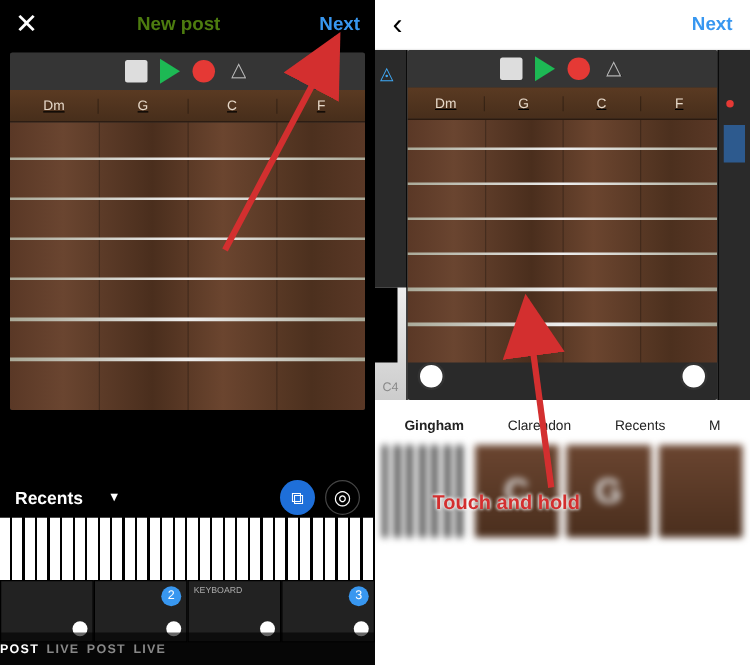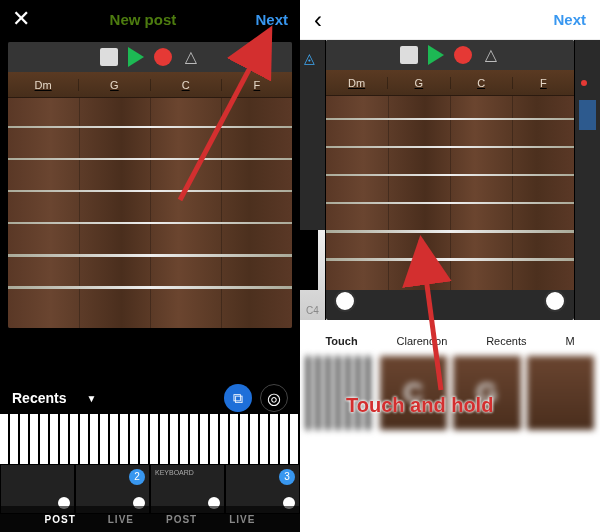--- a/index.html
+++ b/index.html
@@ -41,21 +41,21 @@
   .mid-icon.copy::before{content:"⧉";}
 
   .gallery { height:118px; background:#111; position:relative; overflow:hidden; }
   .gal-row { display:flex; height:50px; }
   .piano-keys { flex:1; background:repeating-linear-gradient(90deg,#fff 0 8px,#000 8px 10px); height:50px; }
   .gal-2 { display:flex; height:50px; }
   .gal-cell { flex:1; background:#222; border:1px solid #000; position:relative; }
   .gal-cell .dot{position:absolute;bottom:4px;right:4px;width:12px;height:12px;border-radius:50%;background:#fff;}
   .gal-cell .num{position:absolute;top:4px;right:4px;width:16px;height:16px;border-radius:50%;background:#3897f0;color:#fff;font-size:10px;text-align:center;line-height:16px;}
   .kb-label{position:absolute;top:4px;left:4px;color:#aaa;font-size:7px;}
-  .tab-strip{position:absolute;bottom:0;left:0;right:0;height:26px;background:rgba(0,0,0,.6);display:flex;align-items:center;justify-content:center;gap:32px;color:#888;font-size:10px;font-weight:600;letter-spacing:1px;}
+  .tab-strip{position:absolute;bottom:0;left:0;right:0;height:26px;background:rgba(0,0,0,.6);display:flex;align-items:center;justify-content:flex-start;gap:6px;color:#888;font-size:10px;font-weight:600;letter-spacing:1px;}
   .tab-strip .active{color:#fff;}
 
   
   .phone-right { width:300px; height:532px; background:#fff; display:flex; flex-direction:column; position:relative; }
   .hdr2 { height:40px; display:flex; align-items:center; justify-content:space-between; padding:0 14px; border-bottom:1px solid #eee; }
   .hdr2 .back { font-size:24px; color:#000; }
   .hdr2 .next2 { font-size:15px; font-weight:600; color:#3897f0; }
 
   .preview-row { height:280px; display:flex; align-items:stretch; background:#f7f7f7; overflow:hidden; }
   .side-peek { width:26px; background:#2a2a2a; position:relative; }
@@ -75,21 +75,21 @@
 
   .filter-thumbs { height:74px; display:flex; gap:6px; padding:0 6px; filter:blur(3px); }
   .fthumb { flex:1; background:#888; position:relative; }
   .fthumb.t1{background:repeating-linear-gradient(90deg,#222 0 4px,#eee 4px 10px);}
   .fthumb.t2{background:linear-gradient(#6a4530,#4a2e1d);}
   .fthumb.t3{background:linear-gradient(#6a4530,#4a2e1d);}
   .fthumb .let{position:absolute;inset:0;display:flex;align-items:center;justify-content:center;color:#ddd;font-size:28px;font-weight:600;}
 
   
   .arrow-svg{position:absolute;pointer-events:none;}
-  .annotation{position:absolute;font-weight:700;color:#d32f2f;font-size:20px;text-shadow:0 0 3px #fff,0 0 3px #fff;}
+  .annotation{position:absolute;font-weight:700;color:#d32f2f;font-size:16px;text-shadow:0 0 3px #fff,0 0 3px #fff;}
 </style>
 </head>
 <body>
 
 <div class="row">
 
   <div class="phone-left">
     <div class="hdr">
       <div class="close">✕</div>
       <div class="title">New post</div>
@@ -205,21 +205,21 @@
         <div class="ctrl-knob kl"></div>
         <div class="ctrl-knob kr"></div>
       </div>
       <div class="side-peek right">
         <div style="position:absolute;top:40px;left:6px;width:6px;height:6px;border-radius:50%;background:#e53935;"></div>
         <div style="position:absolute;top:60px;left:4px;right:4px;height:30px;background:#2d5a8e;"></div>
       </div>
     </div>
 
     <div class="filter-row">
-      <span class="sel">Touch</span>
+      <span class="sel">Gingham</span>
       <span>Clarendon</span>
       <span>Recents</span>
       <span>M</span>
     </div>
 
     <div class="filter-thumbs">
       <div class="fthumb t1"></div>
       <div class="fthumb t2">
           <div class="let">C</div>
         </div>

